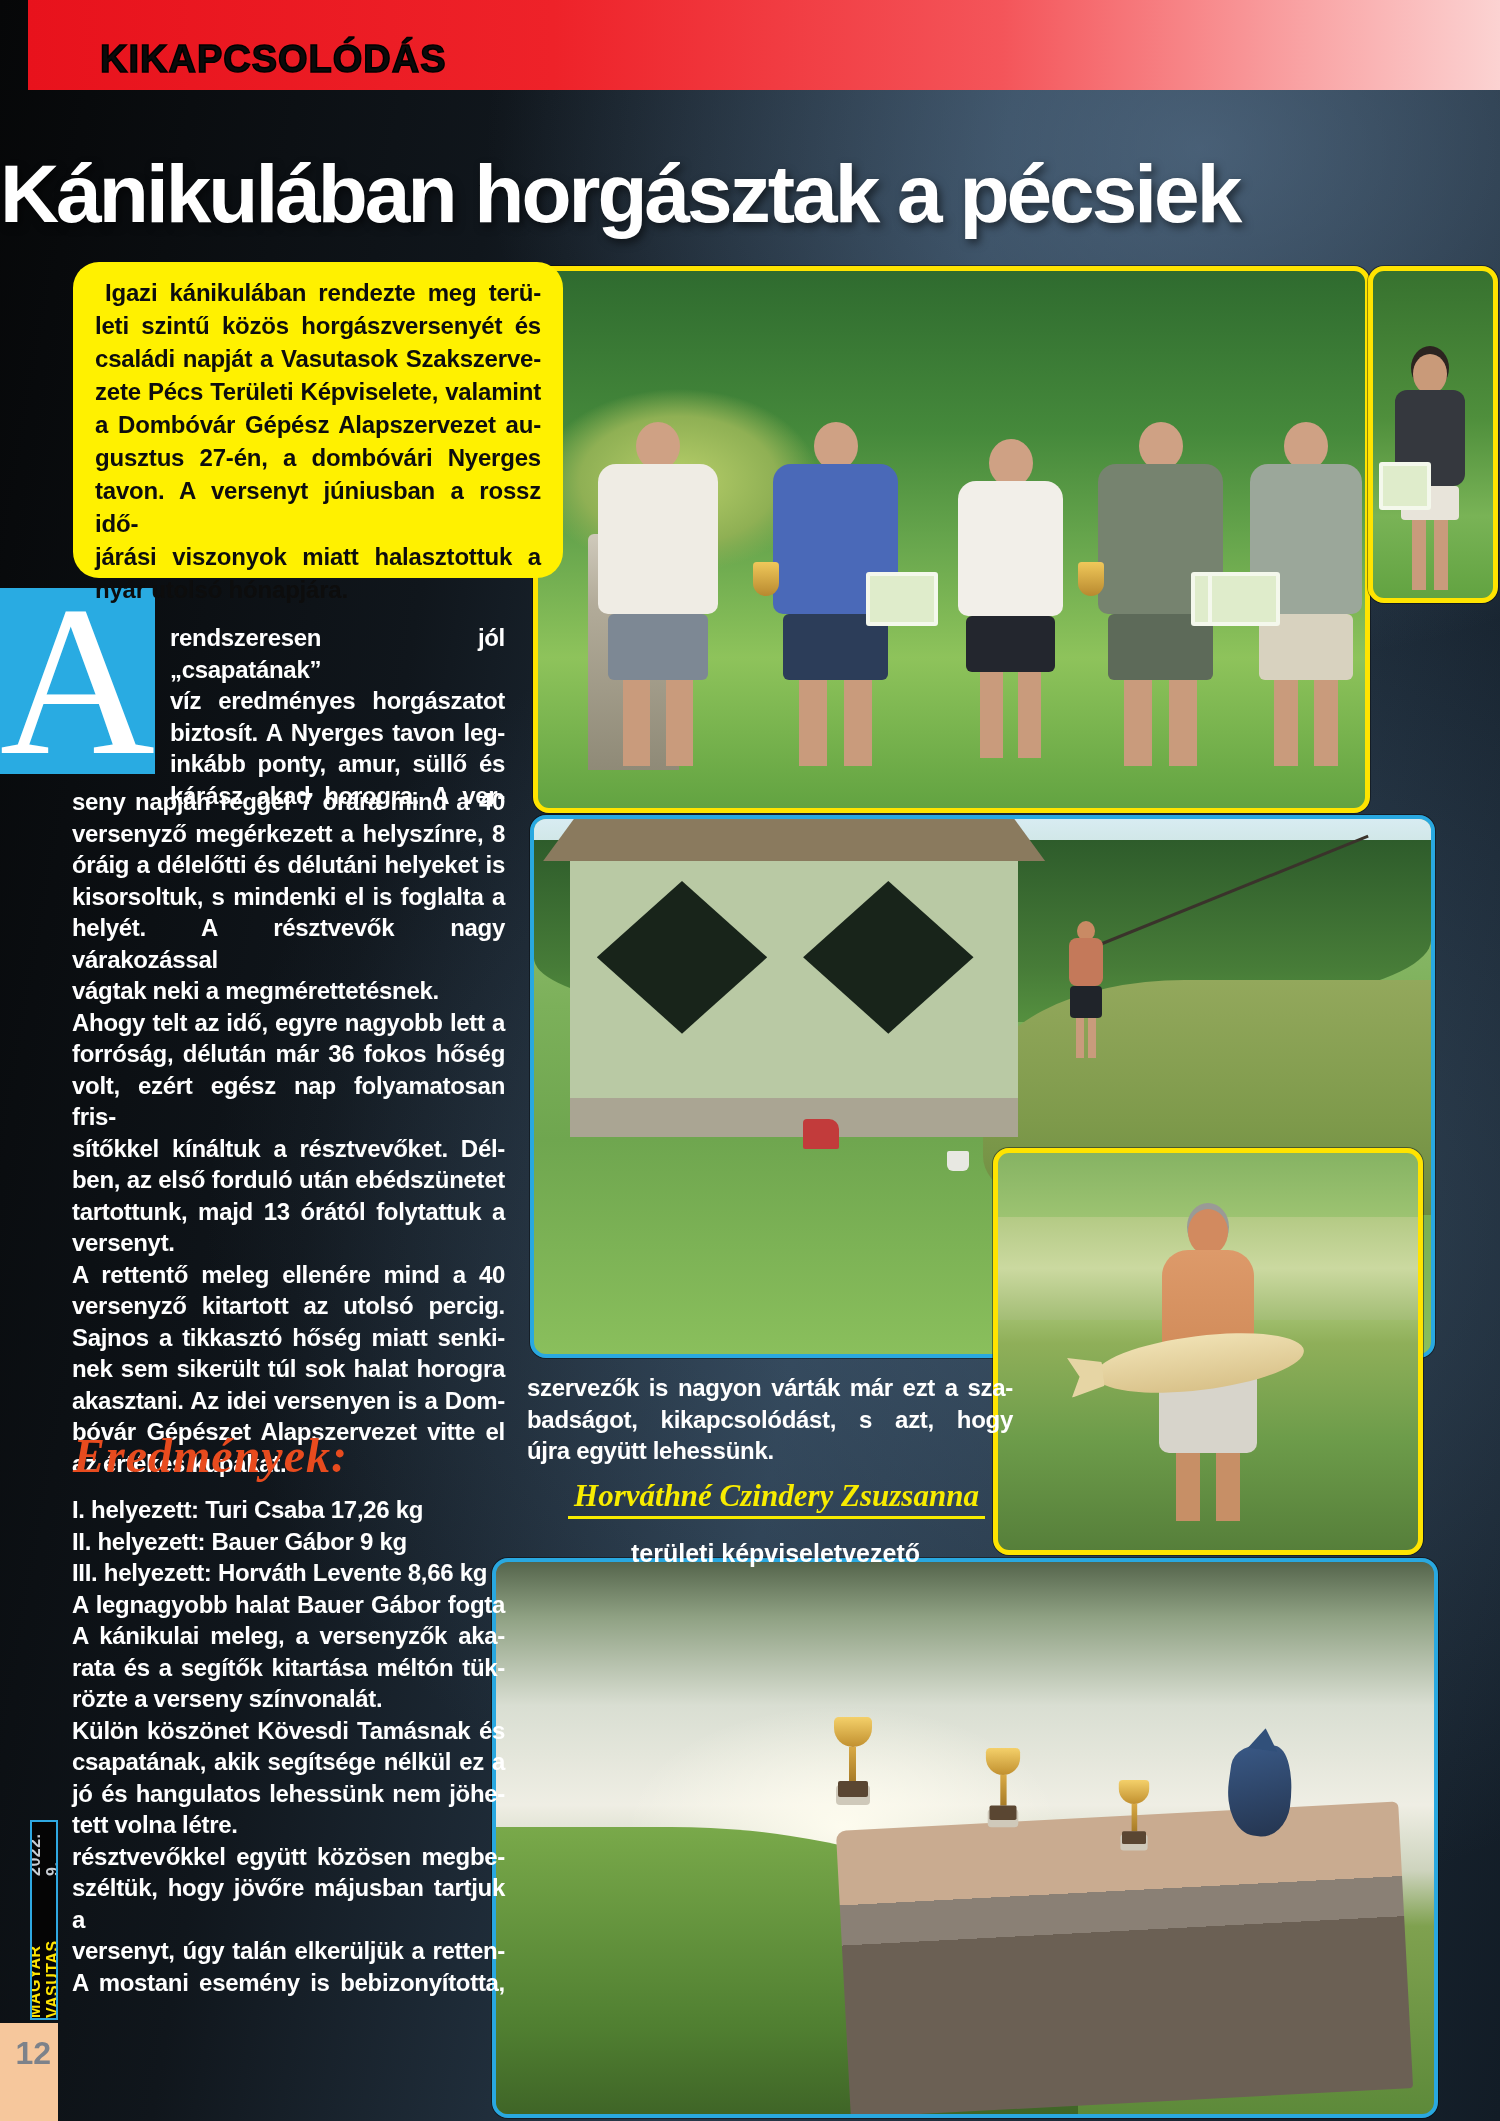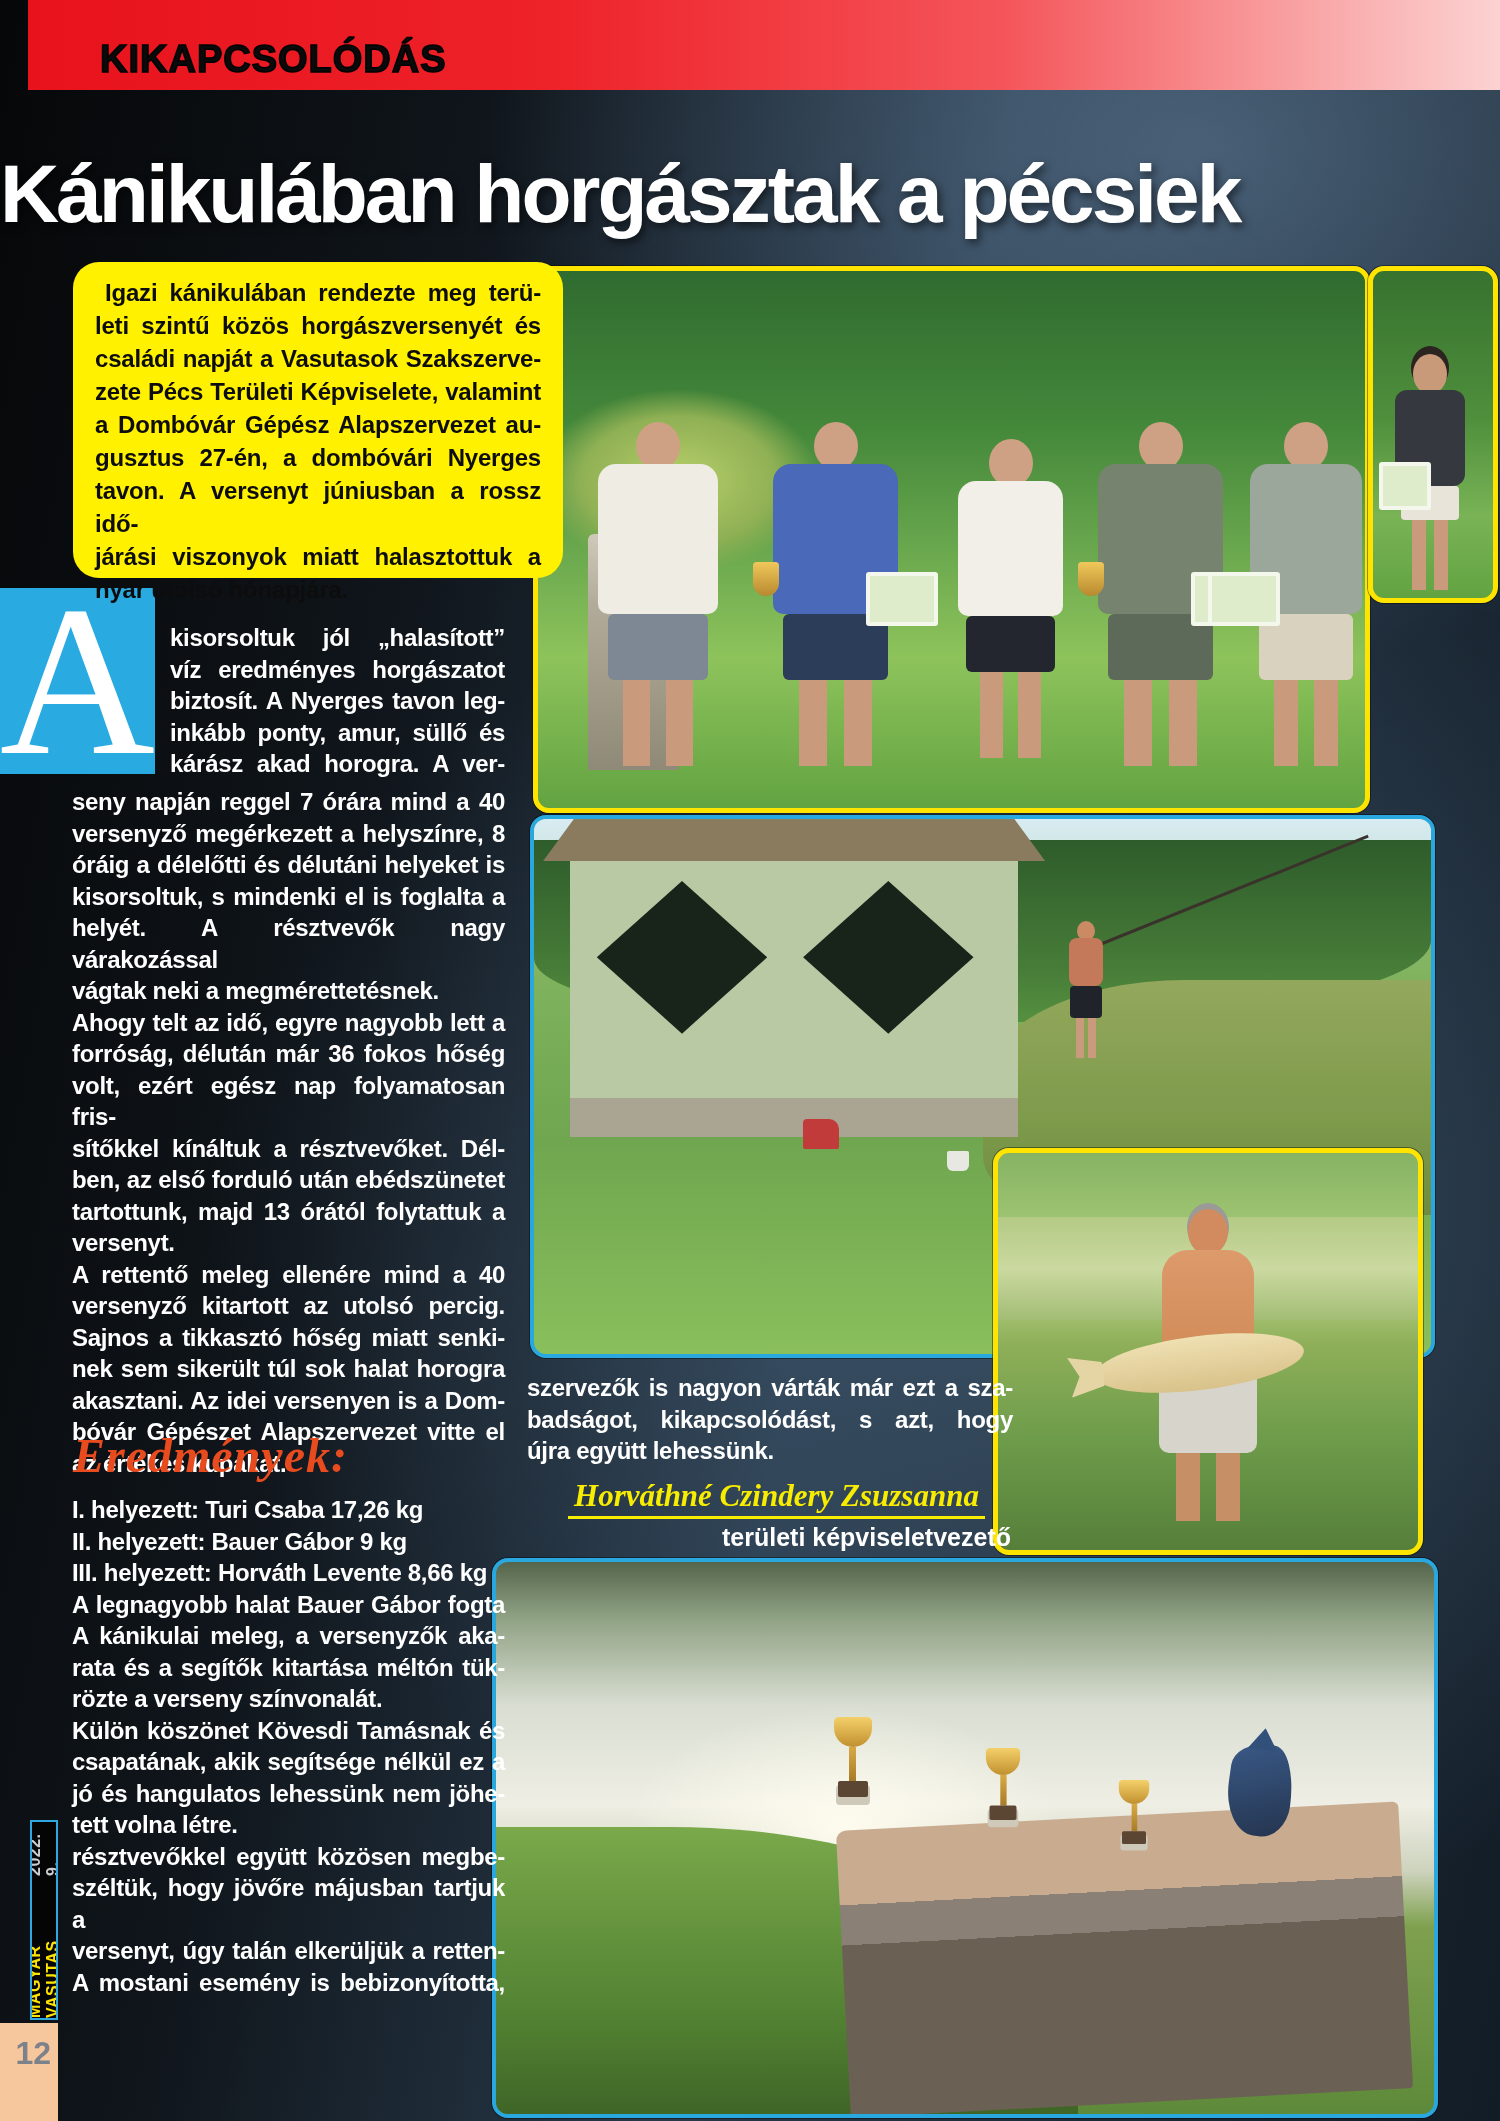--- a/index.html
+++ b/index.html
@@ -36,21 +36,21 @@
   .col-text .ln{font-size:24px;font-weight:700;line-height:31.5px;letter-spacing:-.3px;}
   .lead-block{left:170px;top:622px;width:335px;}
   .body-block{left:72px;top:786px;width:433px;}
   .results-heading{position:absolute;left:73px;top:1428px;z-index:5;color:#e84b1e;
     font-family:"Liberation Serif",serif;font-style:italic;font-weight:700;font-size:48px;letter-spacing:1px;}
   .results-block{left:72px;top:1494px;width:433px;}
   .closing-block{left:527px;top:1372px;width:486px;}
   .signature{position:absolute;left:540px;top:1478px;width:473px;text-align:center;z-index:5;}
   .signature .name{display:inline-block;font-family:"Liberation Serif",serif;font-style:italic;font-weight:700;
     font-size:31px;color:#f8ec00;border-bottom:3px solid #f8ec00;padding:0 6px 2px 6px;}
-  .signature .role{margin-top:4px;text-align:right;color:#fff;font-size:25px;font-weight:700;padding-right:2px;}
+  .signature .role{margin-top:20px;color:#fff;font-size:25px;font-weight:700;padding-right:2px;}
   
   .spine{position:absolute;left:30px;top:1820px;width:28px;height:200px;background:#050505;
     border:2px solid #2fa8e1;box-sizing:border-box;overflow:hidden;z-index:6;
     writing-mode:vertical-rl;transform:rotate(180deg);display:flex;align-items:center;}
   .spine .mag{font-size:16px;font-weight:900;color:#ffe400;letter-spacing:.5px;}
   .spine .iss{font-size:16px;font-weight:700;color:#c9ced4;margin-top:6px;letter-spacing:.5px;}
   .pagenum-box{position:absolute;left:0;top:2023px;width:58px;height:98px;background:#f6c79c;z-index:6;}
   .pagenum-box span{position:absolute;right:7px;top:12px;font-size:32px;font-weight:900;color:#7d828a;}
   
   .photo-group{left:533px;top:266px;width:827px;height:537px;z-index:2;
@@ -208,21 +208,21 @@
       <div class="ln">gusztus 27-én, a dombóvári Nyerges</div>
       <div class="ln">tavon. A versenyt júniusban a rossz idő-</div>
       <div class="ln">járási viszonyok miatt halasztottuk a</div>
       <div class="ln pe">nyár utolsó hónapjára.</div>
     </div>
 
   <div class="dropcap-box">
       <span>A</span>
     </div>
   <div class="col-text lead-block">
-      <div class="ln p1">kisorsoltuk jól „halasított”</div>
+      <div class="ln p1">rendszeresen jól „csapatának”</div>
       <div class="ln">víz eredményes horgászatot</div>
       <div class="ln">biztosít. A Nyerges tavon leg-</div>
       <div class="ln">inkább ponty, amur, süllő és</div>
       <div class="ln">kárász akad horogra. A ver-</div>
     </div>
   <div class="col-text body-block">
       <div class="ln p1">seny napján reggel 7 órára mind a 40</div>
       <div class="ln">versenyző megérkezett a helyszínre, 8</div>
       <div class="ln">óráig a délelőtti és délutáni helyeket is</div>
       <div class="ln">kisorsoltuk, s mindenki el is foglalta a</div>

